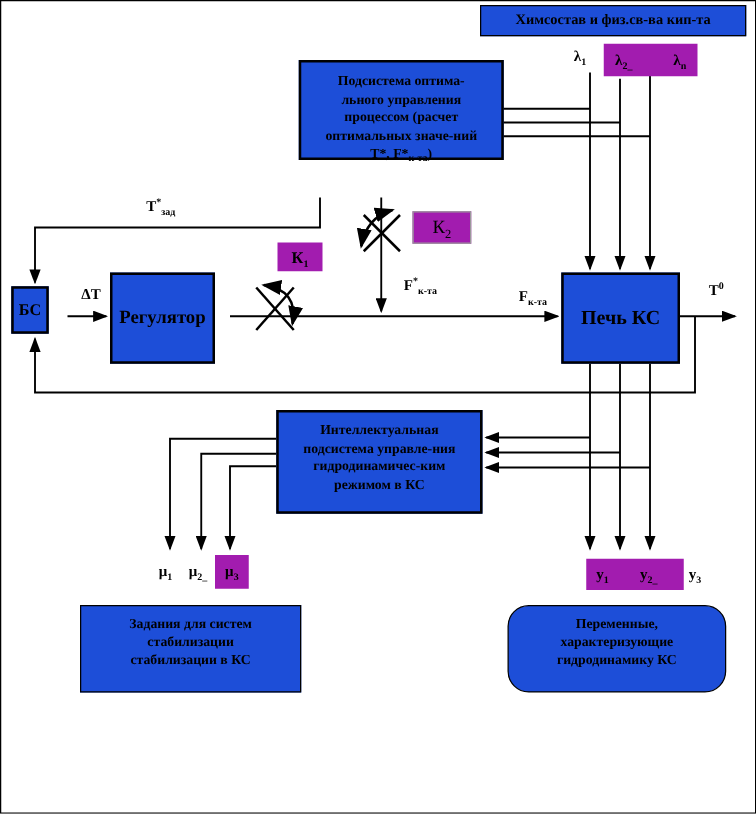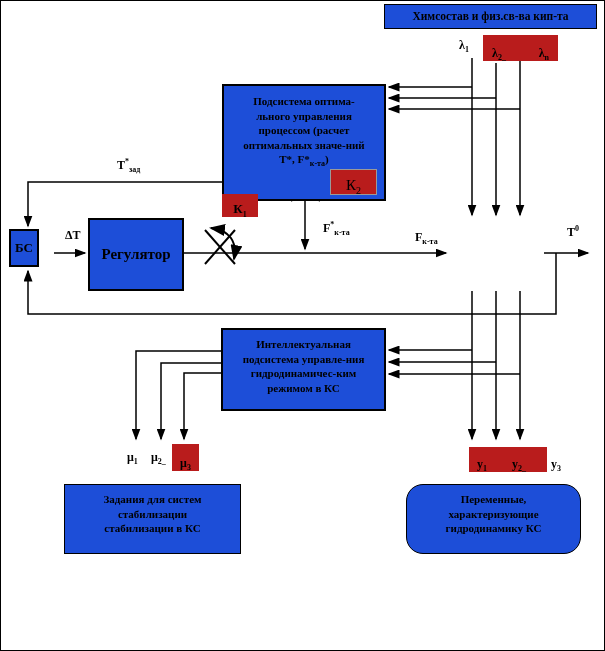--- a/index.html
+++ b/index.html
@@ -10,21 +10,21 @@
   }
   .wires{position:absolute;left:0;top:0;z-index:1;}
   .box{
     position:absolute;background:#1d4ed8;border:2px solid #000;box-sizing:border-box;
     display:flex;flex-direction:column;align-items:center;text-align:center;
     font-weight:bold;z-index:2;
   }
   .caption{border-width:1px;}
   .ln{line-height:1.32;}
   .lbl{position:absolute;font-weight:bold;font-size:12px;white-space:nowrap;z-index:3;}
-  .whitebox{position:absolute;background:#b91c1c;display:flex;align-items:flex-end;z-index:3;box-sizing:border-box;}
+  .whitebox{position:absolute;background:#a21caf;display:flex;align-items:center;z-index:3;box-sizing:border-box;}
   sub{font-size:8px;line-height:0;}
   sup{font-size:8px;line-height:0;}
 </style>
 </head>
 <body>
 
 <div class="canvas">
 
   <svg class="wires" width="603" height="649" viewBox="0 0 603 649">
     <defs>
@@ -87,36 +87,39 @@
         <path d="M319 171 L290 200"></path>
         <path d="M288 196 Q292 173 313 167" marker-start="url(#arr)" marker-end="url(#arr)"></path>
       </g>
     </g>
   </svg>
 
   <div class="box caption" style="left:383px;top:3px;width:213px;height:25px;justify-content:center;font-size:11.5px;">
     <div class="ln">Химсостав и физ.св-ва кип-та</div>
   </div>
 
-  <div class="box" style="left:221px;top:47px;width:164px;height:117px;padding-top:8px;font-size:11px;margin-top:36px;">
+  <div class="box" style="left:238px;top:47px;width:164px;height:80px;padding-top:8px;font-size:11px;">
     <div class="ln">Подсистема оптима-</div>
     <div class="ln">льного управления</div>
     <div class="ln">процессом (расчет</div>
     <div class="ln">оптимальных значе-ний</div>
     <div class="ln"><span>Т*, F*</span><sub>к-та</sub><span>)</span></div>
   </div>
 
   <div class="box" style="left:8px;top:228px;width:30px;height:38px;justify-content:center;font-size:13px;">
     <div class="ln">БС</div>
   </div>
 
-  <div class="box" style="left:87px;top:217px;width:96px;height:73px;justify-content:center;font-size:15px;">
+  <div class="box" style="left:87px;top:217px;width:84px;height:73px;justify-content:center;font-size:15px;">
     <div class="ln">Регулятор</div>
   </div>
 
+  <div class="box" style="left:448px;top:217px;width:95px;height:73px;justify-content:center;font-size:16px;">
+    <div class="ln">Печь КС</div>
+  </div>
 
   <div class="box" style="left:220px;top:327px;width:165px;height:83px;padding-top:7px;font-size:11px;">
     <div class="ln">Интеллектуальная</div>
     <div class="ln">подсистема управле-ния</div>
     <div class="ln">гидродинамичес-ким</div>
     <div class="ln">режимом в КС</div>
   </div>
 
   <div class="box caption" style="left:63px;top:483px;width:177px;height:70px;padding-top:7px;font-size:11px;">
     <div class="ln">Задания для  систем</div>

